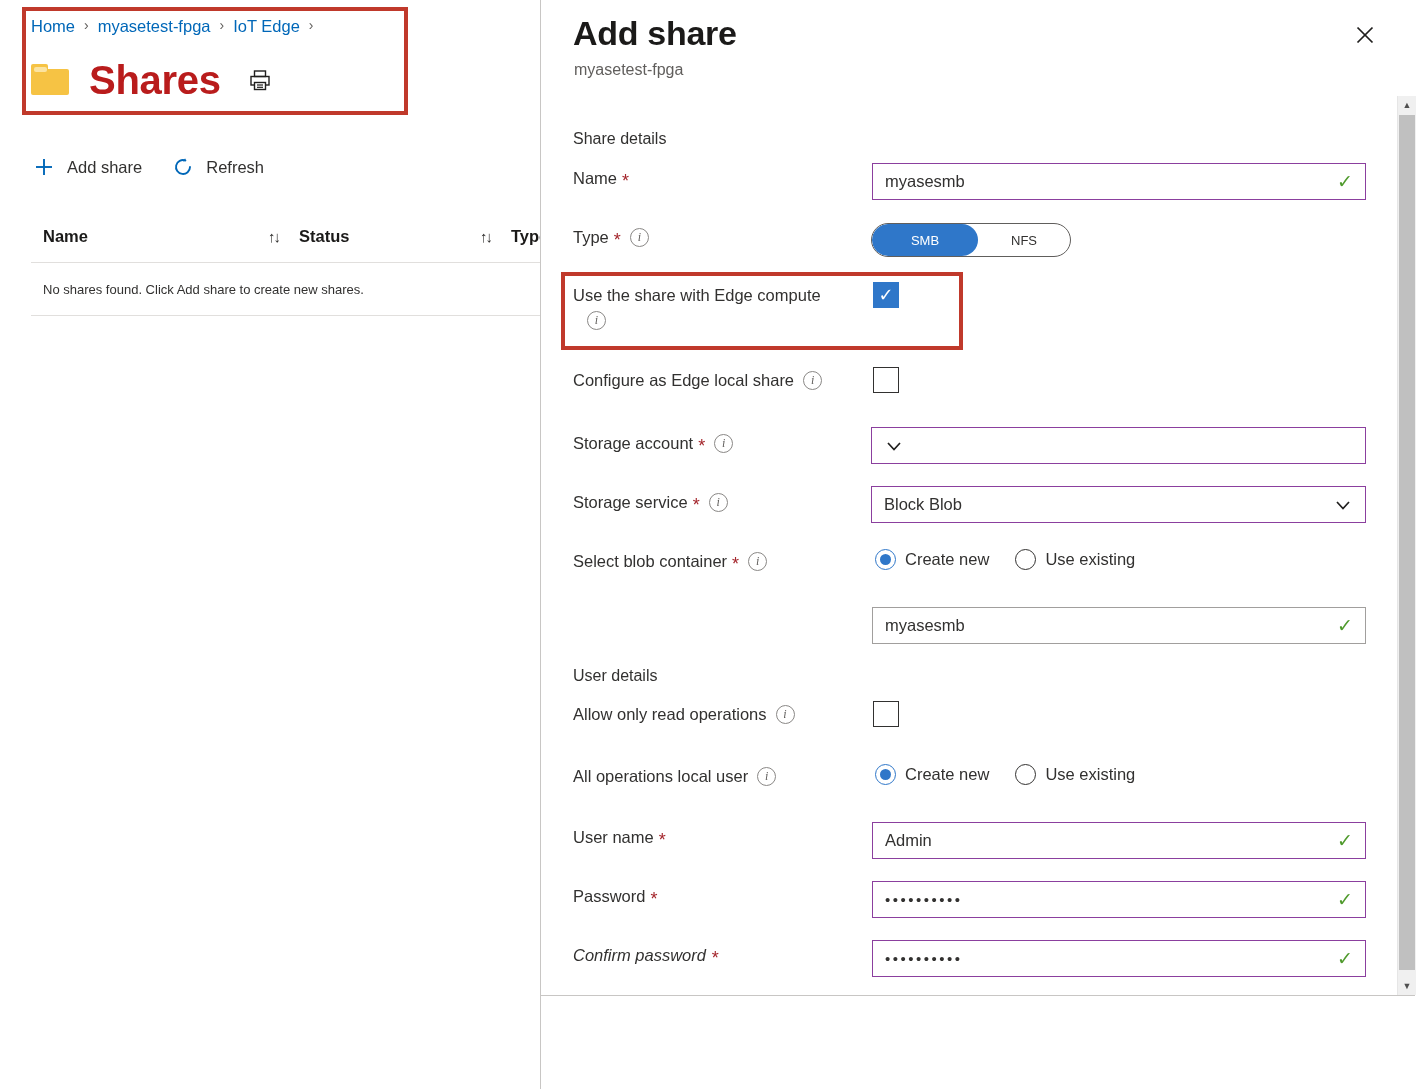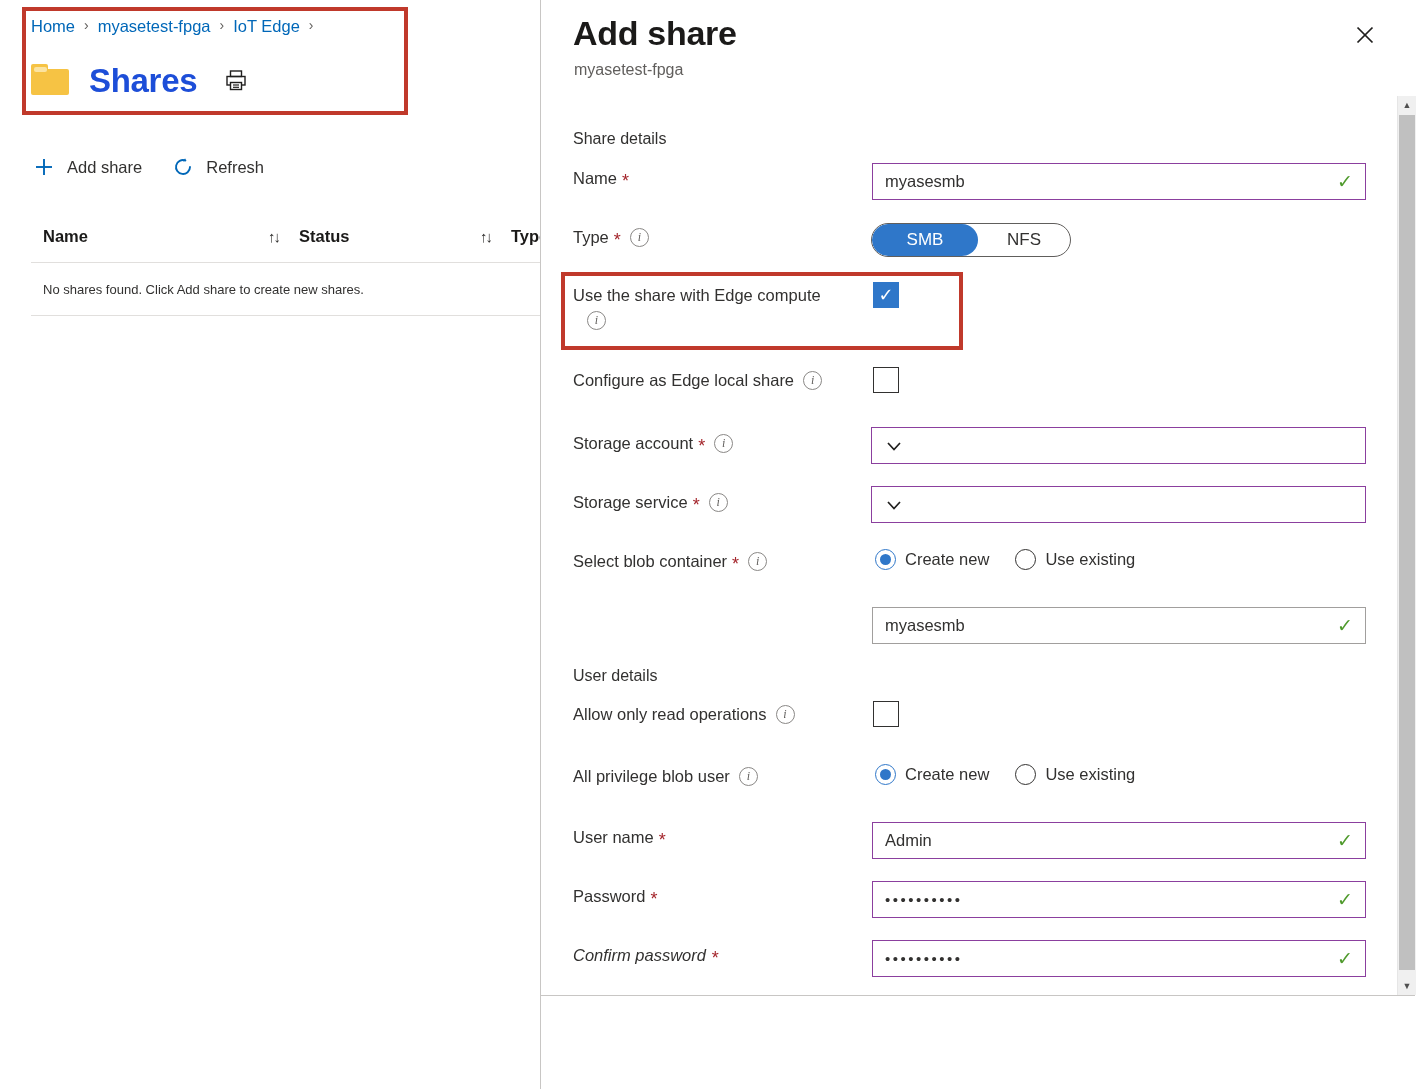--- a/index.html
+++ b/index.html
@@ -77,24 +77,24 @@
     border-radius: 0 2px 2px 2px;
   }
   .folder-icon .notch {
     position: absolute;
     left: 3px; top: 3px;
     width: 13px; height: 5px;
     background: #fbe3a0;
     border-radius: 2px;
   }
   #page-title {
-    font-size: 33px;
+    font-size: 40px;
     font-weight: 600;
     letter-spacing: -0.3px;
-    color: #1d4ed8;
+    color: #b91c1c;
     line-height: 1;
   }
   #print-icon {
     margin-left: 26px;
     width: 26px; height: 26px;
     display: inline-block;
   }
 
   #command-bar {
     position: absolute;
@@ -313,21 +313,21 @@
     box-sizing: border-box;
     overflow: hidden;
     cursor: pointer;
     background: #fff;
   }
   .toggle-pill .seg {
     display: flex;
     align-items: center;
     justify-content: center;
     height: 100%;
-    font-size: 17px;
+    font-size: 13px;
     color: #323130;
   }
   .toggle-pill .seg.on {
     background: #2f77c9;
     color: #ffffff;
     border-radius: 19px;
     font-weight: 400;
   }
 
   .cbox {
@@ -544,20 +544,21 @@
         </svg>
       </span>
     </div>
 
     <div class="flabel" style="left:32px; top:397px;">
       <span>Storage service</span>
         <span class="req">*</span>
       <span class="info-ico">i</span>
     </div>
     <div class="tbox purple" style="left:330px; top:390px; width:495px;">
+      <span class="val">Block Blob</span>
       <span class="chev">
         <svg width="20" height="20" viewBox="0 0 20 20">
           <polyline points="4,7 10,13.5 16,7" fill="none" stroke="#201f1e" stroke-width="1.7"></polyline>
         </svg>
       </span>
     </div>
 
     <div class="flabel" style="left:32px; top:456px;">
       <span>Select blob container</span>
         <span class="req">*</span>
@@ -582,21 +583,21 @@
 
     <div class="section-head" style="left:32px; top:571px;">User details</div>
 
     <div class="flabel" style="left:32px; top:609px;">
       <span>Allow only read operations</span>
       <span class="info-ico">i</span>
     </div>
     <div class="cbox off" style="left:332px; top:605px;"></div>
 
     <div class="flabel" style="left:32px; top:671px;">
-      <span>All privilege blob user</span>
+      <span>All operations local user</span>
       <span class="info-ico">i</span>
     </div>
     <div class="radio-group" style="left:334px; top:665px;">
       <span class="radio-opt sel">
         <span class="dot-outer">
             <span class="dot-inner"></span>
           </span>
         <span>Create new</span>
       </span>
       <span class="radio-opt">

